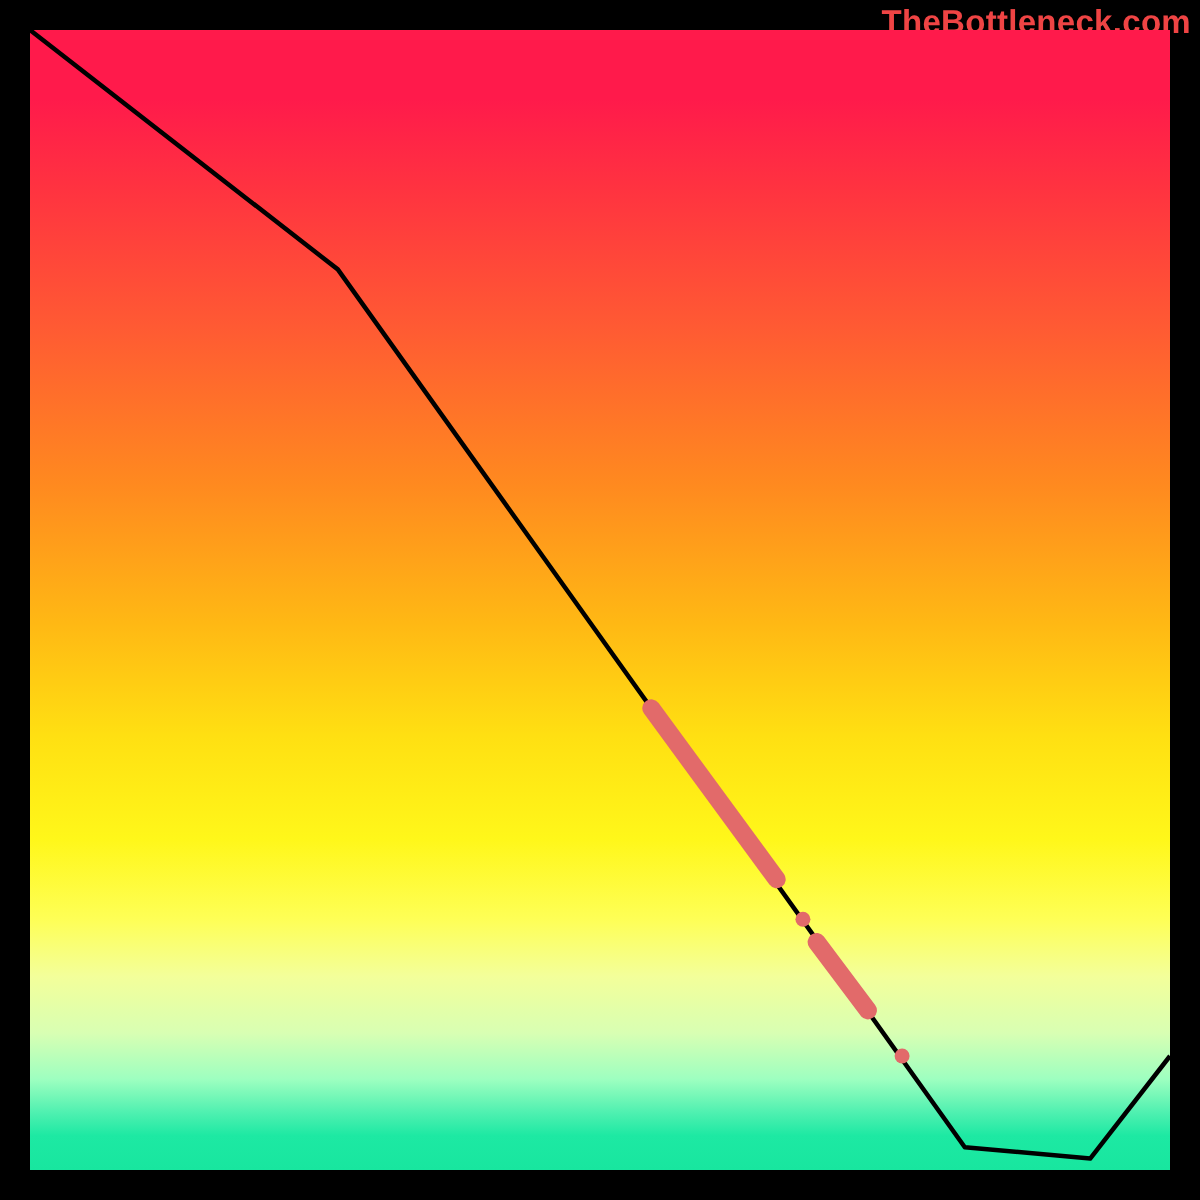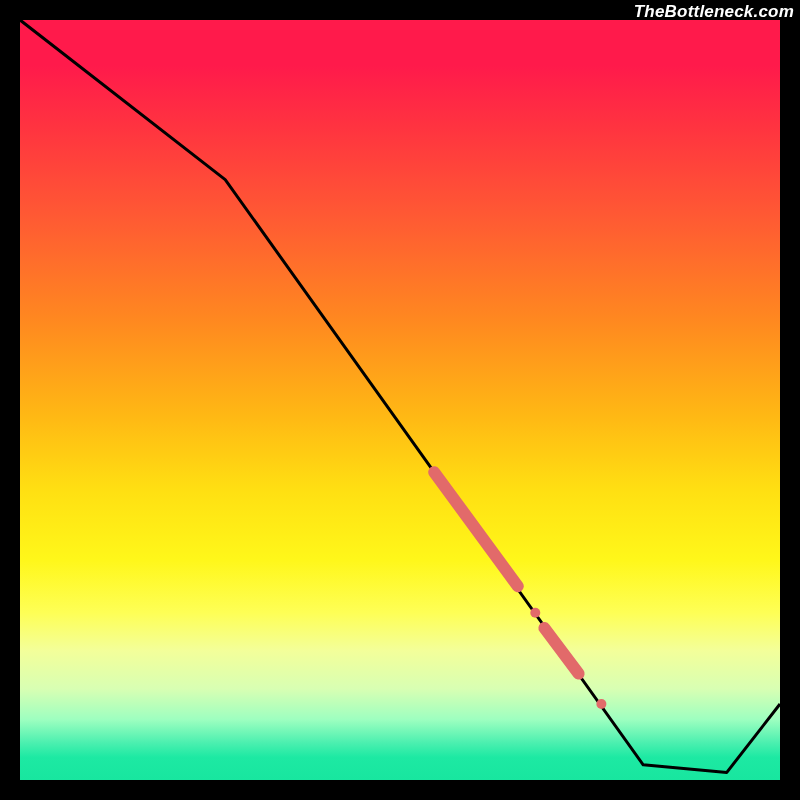--- a/index.html
+++ b/index.html
@@ -32,26 +32,25 @@
       #4ef0b0 95%,
       #1de9a3 97%,
       #18e69f 100%
     );
   }
   .watermark {
     position: absolute;
     top: 2px;
     right: 6px;
     font-family: Arial, Helvetica, sans-serif;
-    font-size: 17px;
+    font-size: 22px;
     font-weight: 600;
-    color: #ffffff;
+    color: #ef4444;
     letter-spacing: 0.2px;
     user-select: none;
-    font-style: italic;
   }
   svg.curve {
     position: absolute;
     inset: 0;
     width: 100%;
     height: 100%;
     overflow: visible;
   }
 </style>
 </head>

